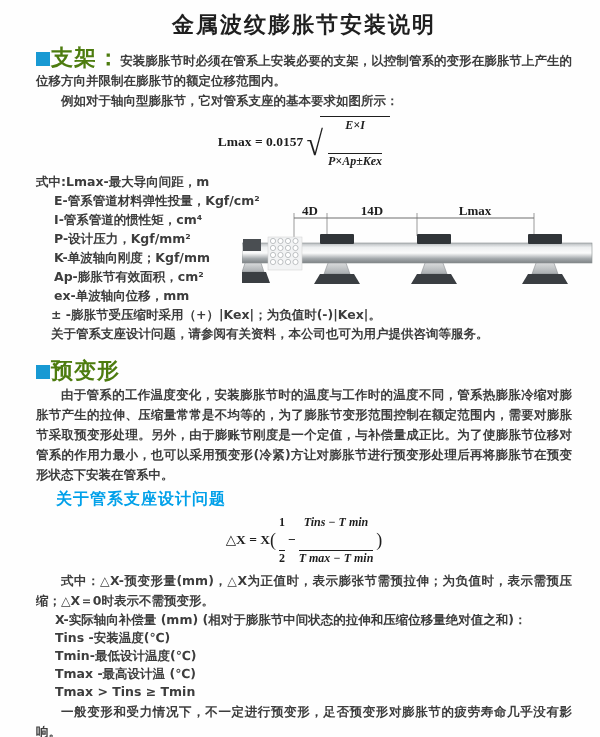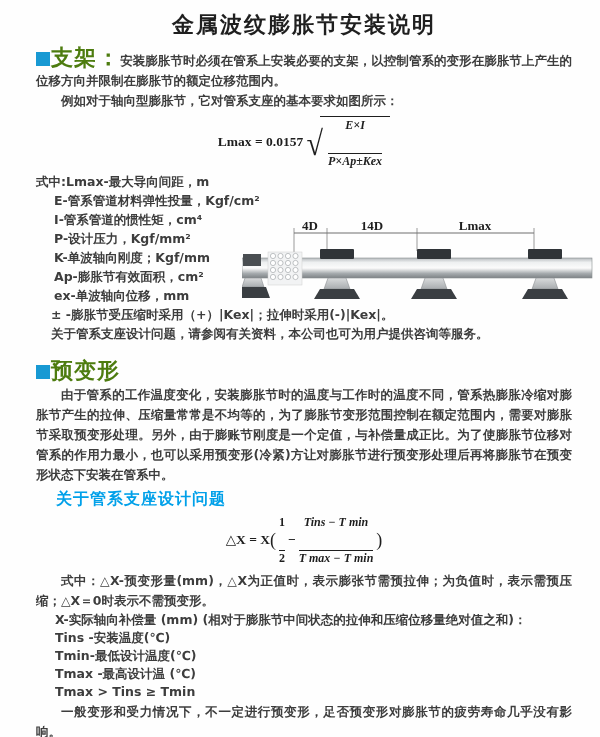--- a/index.html
+++ b/index.html
@@ -49,21 +49,21 @@
   .radicand { border-top:1.4px solid #1e1e1e; padding:1px 5px 0; display:inline-block; }
   .paren { font-size:18px; vertical-align:-2px; font-weight:400; }
 
   .defs-wrap { position:relative; margin-top:2px; }
   .def-line { line-height:19px; white-space:nowrap; }
   .def-line.sub { padding-left:18px; }
   .def-line.note { padding-left:15px; }
   .sub2 { padding-left:19px; line-height:18px; white-space:nowrap; }
   .note-line { margin-top:1px; }
 
-  .diagram { position:absolute; left:206px; top:47px; width:352px; height:95px; }
+  .diagram { position:absolute; left:206px; top:32px; width:352px; height:95px; }
   .diagram svg text {
     font-family:"Liberation Serif","DejaVu Serif",serif; font-weight:700; font-size:13px; fill:#1e1e1e;
   }
 
   .explain { margin-top:2px; }
 </style>
 </head>
 <body>
 
 <div class="page">
@@ -86,21 +86,21 @@
   </div>
 
   <div class="defs-wrap">
     <div class="def-line">式中:Lmax-最大导向间距，m</div>
     <div class="def-line sub">E-管系管道材料弹性投量，Kgf/cm²</div>
     <div class="def-line sub">I-管系管道的惯性矩，cm⁴</div>
     <div class="def-line sub">P-设计压力，Kgf/mm²</div>
     <div class="def-line sub">K-单波轴向刚度；Kgf/mm</div>
     <div class="def-line sub">Ap-膨胀节有效面积，cm²</div>
     <div class="def-line sub">ex-单波轴向位移，mm</div>
-    <div class="def-line note">± -膨胀节受压缩时采用（+）|Kex|；拉伸时采用(-)|Kex|。</div>
+    <div class="def-line note">± -膨胀节受压缩时采用（+）|Kex|；为负值时(-)|Kex|。</div>
     <div class="def-line note">关于管系支座设计问题，请参阅有关资料，本公司也可为用户提供咨询等服务。</div>
 
     <div class="diagram">
       <svg viewBox="0 0 352 95" width="352" height="95" xmlns="http://www.w3.org/2000/svg">
         <defs>
           <linearGradient id="pipeG" x1="0" y1="0" x2="0" y2="1">
             <stop offset="0" stop-color="#b6babd"></stop>
             <stop offset="0.22" stop-color="#eef0f1"></stop>
             <stop offset="0.5" stop-color="#fbfbfb"></stop>
             <stop offset="0.78" stop-color="#a4a9ac"></stop>

